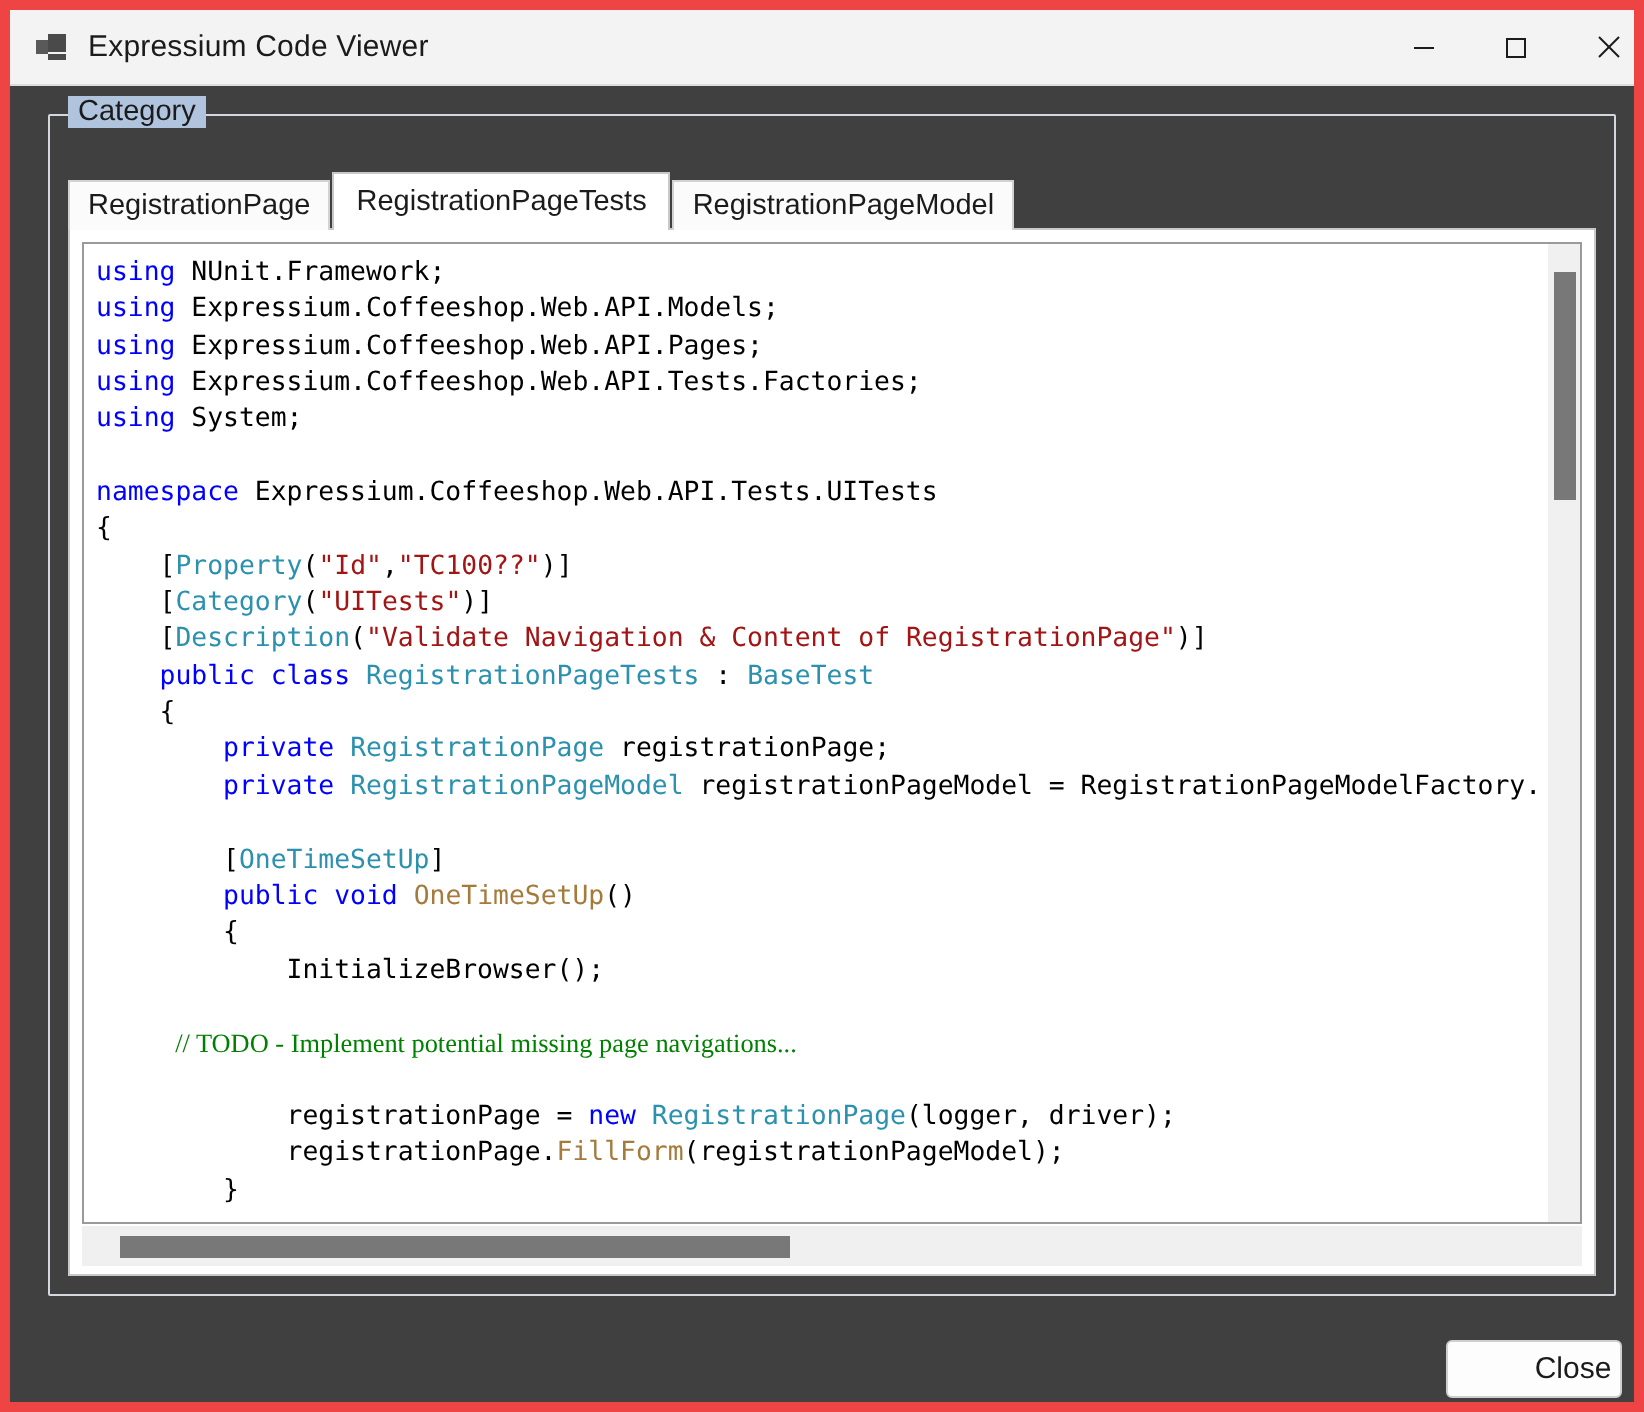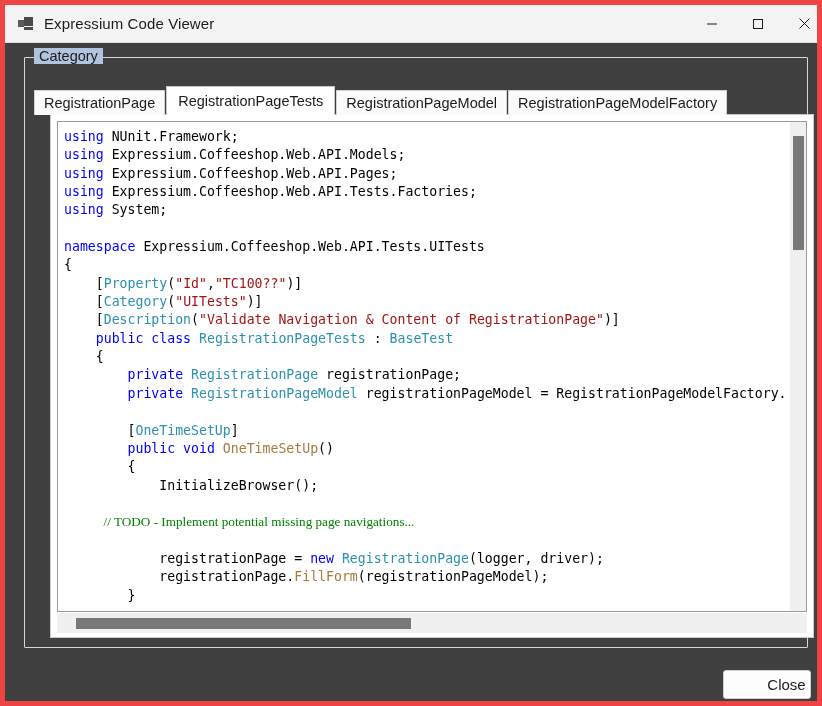--- a/index.html
+++ b/index.html
@@ -146,21 +146,20 @@
   .tabpage {
     position: absolute;
     left: 0;
     top: 27px;
     width: 764px;
     height: 524px;
     box-sizing: border-box;
     background: #ffffff;
     border: 1px solid #c8c8c8;
     z-index: 2;
-    margin-left: 16px;
   }
 
   
   .code-wrap {
     position: absolute;
     left: 6px;
     top: 6px;
     width: 750px;
     height: 491px;
     box-sizing: border-box;
@@ -285,21 +284,20 @@
   </div>
 
   <div class="groupbox">
     <div class="groupbox-legend">Category</div>
 
     <div class="tabcontrol">
       <div class="tabstrip">
         <div class="tab">RegistrationPage</div>
         <div class="tab selected">RegistrationPageTests</div>
         <div class="tab">RegistrationPageModel</div>
-        <div class="tab">RegistrationPageModelFactory</div>
       </div>
 
       <div class="tabpage">
 
         <div class="code-wrap">
           <div class="code-area">
             <div class="code" id="code-body"><span class="ln"><span class="kw">using</span><span class="pln"> NUnit.Framework;</span></span><span class="ln"><span class="kw">using</span><span class="pln"> Expressium.Coffeeshop.Web.API.Models;</span></span><span class="ln"><span class="kw">using</span><span class="pln"> Expressium.Coffeeshop.Web.API.Pages;</span></span><span class="ln"><span class="kw">using</span><span class="pln"> Expressium.Coffeeshop.Web.API.Tests.Factories;</span></span><span class="ln"><span class="kw">using</span><span class="pln"> System;</span></span><span class="ln">&nbsp;</span><span class="ln"><span class="kw">namespace</span><span class="pln"> Expressium.Coffeeshop.Web.API.Tests.UITests</span></span><span class="ln"><span class="pln">{</span></span><span class="ln"><span class="pln">    [</span><span class="typ">Property</span><span class="pln">(</span><span class="str">"Id"</span><span class="pln">,</span><span class="str">"TC100??"</span><span class="pln">)]</span></span><span class="ln"><span class="pln">    [</span><span class="typ">Category</span><span class="pln">(</span><span class="str">"UITests"</span><span class="pln">)]</span></span><span class="ln"><span class="pln">    [</span><span class="typ">Description</span><span class="pln">(</span><span class="str">"Validate Navigation &amp; Content of RegistrationPage"</span><span class="pln">)]</span></span><span class="ln"><span class="pln">    </span><span class="kw">public class</span><span class="pln"> </span><span class="typ">RegistrationPageTests</span><span class="pln"> : </span><span class="typ">BaseTest</span></span><span class="ln"><span class="pln">    {</span></span><span class="ln"><span class="pln">        </span><span class="kw">private</span><span class="pln"> </span><span class="typ">RegistrationPage</span><span class="pln"> registrationPage;</span></span><span class="ln"><span class="pln">        </span><span class="kw">private</span><span class="pln"> </span><span class="typ">RegistrationPageModel</span><span class="pln"> registrationPageModel = RegistrationPageModelFactory.</span></span><span class="ln">&nbsp;</span><span class="ln"><span class="pln">        [</span><span class="typ">OneTimeSetUp</span><span class="pln">]</span></span><span class="ln"><span class="pln">        </span><span class="kw">public void</span><span class="pln"> </span><span class="mth">OneTimeSetUp</span><span class="pln">()</span></span><span class="ln"><span class="pln">        {</span></span><span class="ln"><span class="pln">            InitializeBrowser();</span></span><span class="ln">&nbsp;</span><span class="ln"><span class="cmt">            // TODO - Implement potential missing page navigations...</span></span><span class="ln">&nbsp;</span><span class="ln"><span class="pln">            registrationPage = </span><span class="kw">new</span><span class="pln"> </span><span class="typ">RegistrationPage</span><span class="pln">(logger, driver);</span></span><span class="ln"><span class="pln">            registrationPage.</span><span class="mth">FillForm</span><span class="pln">(registrationPageModel);</span></span><span class="ln"><span class="pln">        }</span></span></div>
           </div>
           <div class="vscroll">
             <div class="vthumb"></div>

